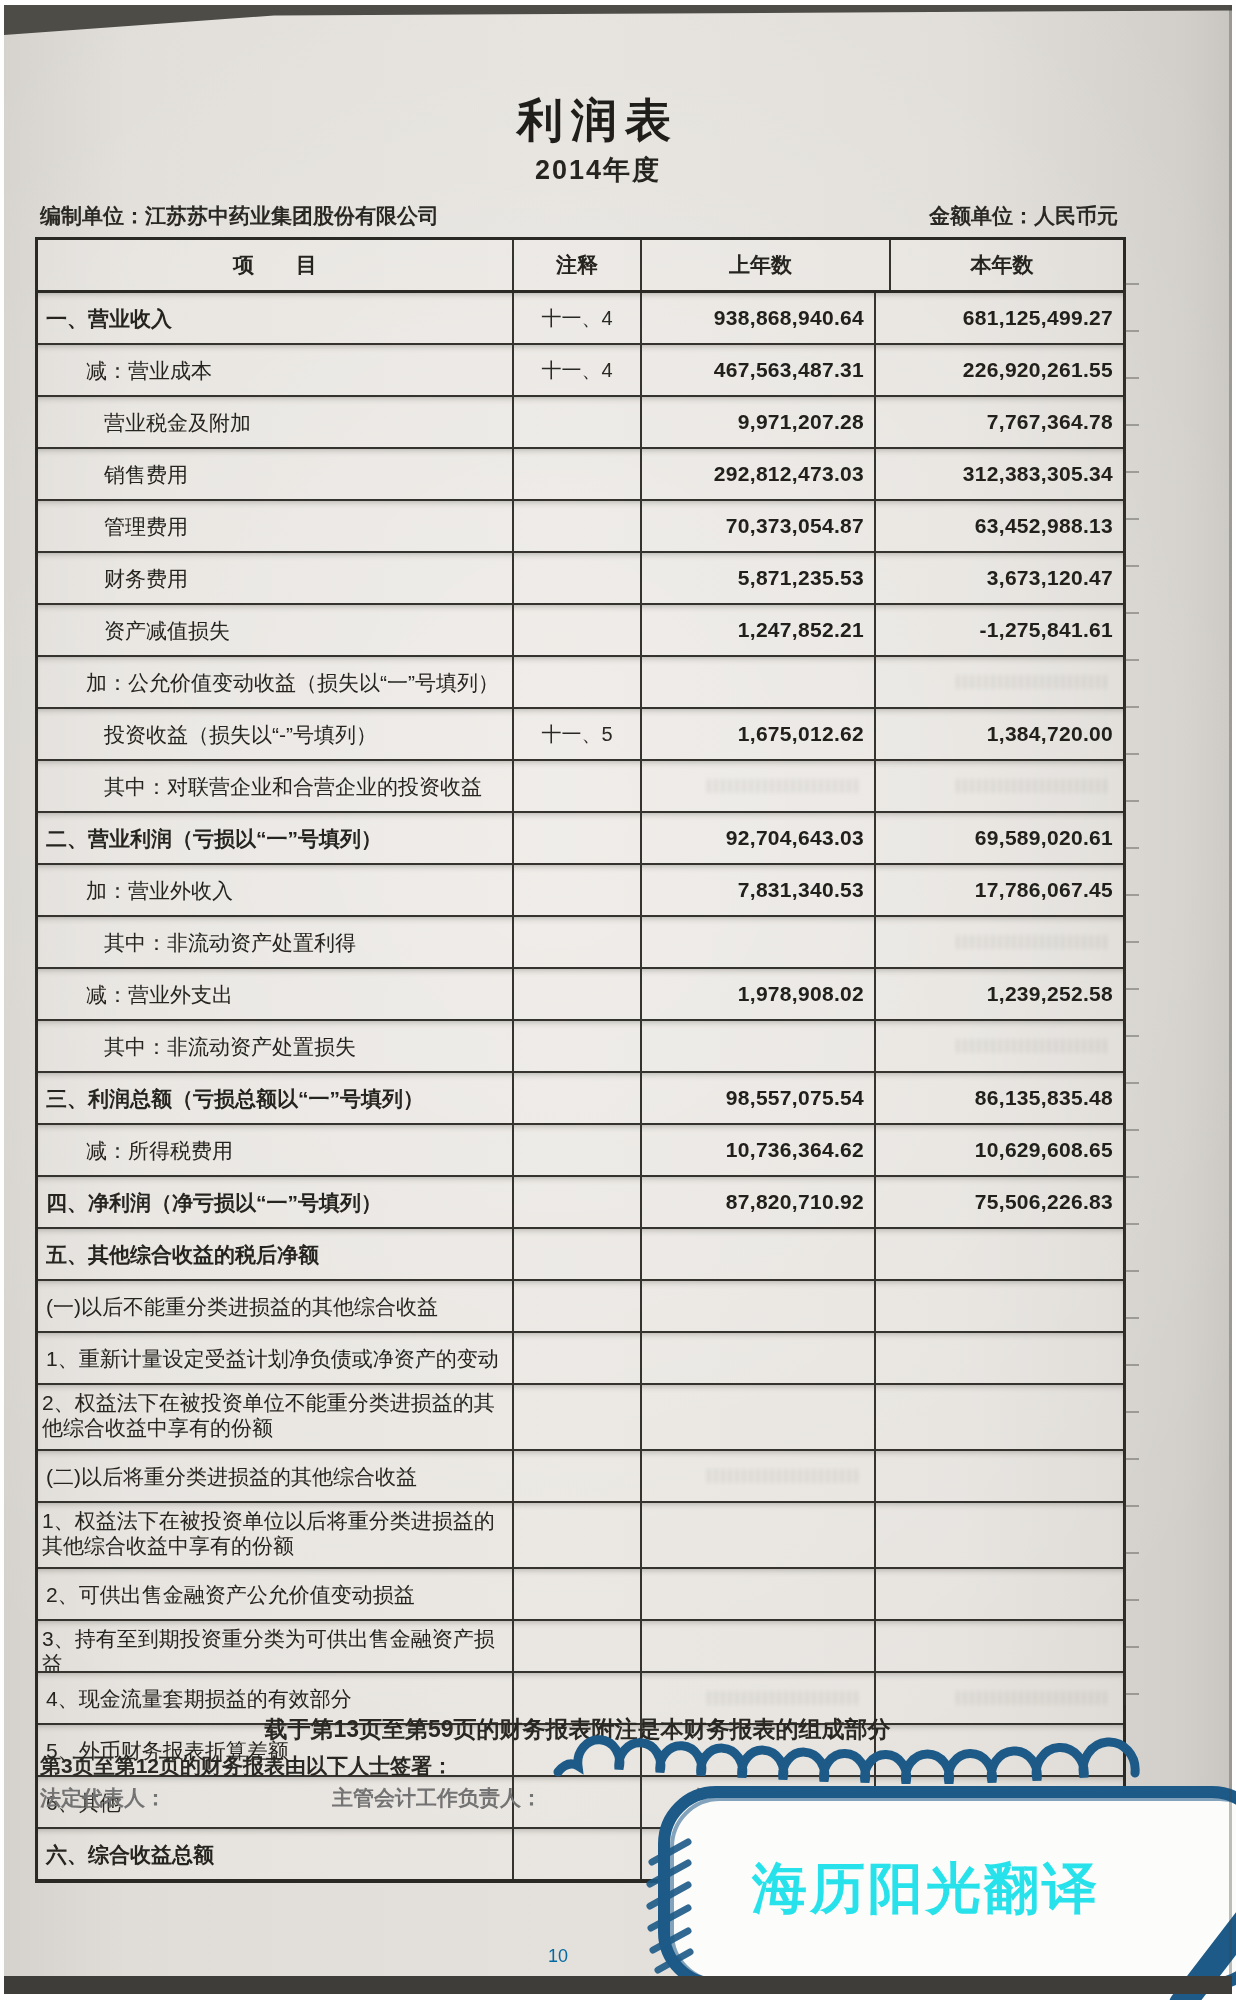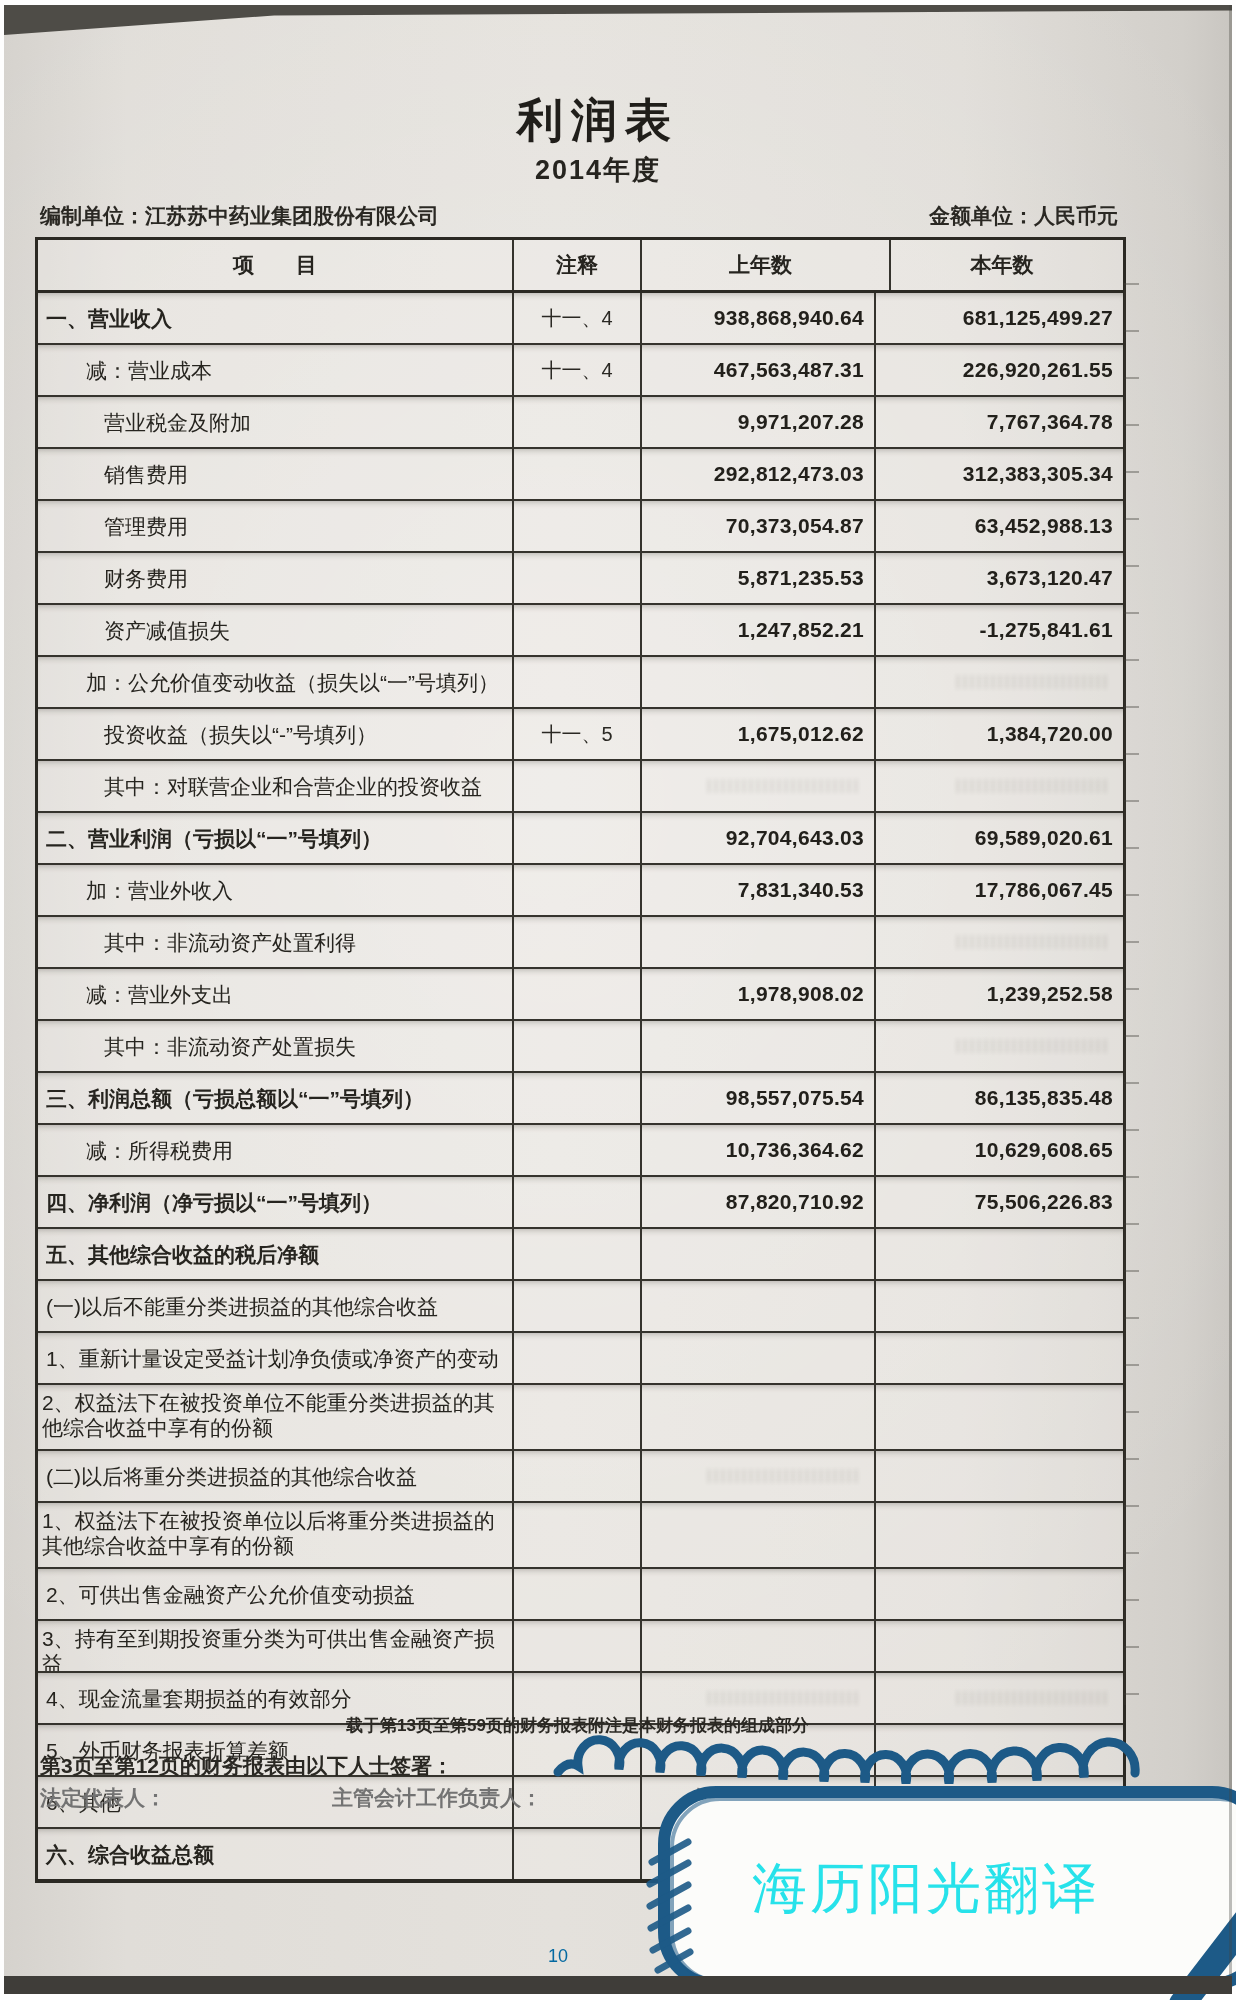--- a/index.html
+++ b/index.html
@@ -50,29 +50,29 @@
   .bold .num,.bold .label{font-weight:700;}
   .smudge{position:absolute;right:16px;top:50%;transform:translateY(-50%);width:150px;height:14px;
           background:repeating-linear-gradient(90deg,rgba(112,108,100,.55) 0 2px,rgba(112,108,100,0) 2px 7px);
           filter:blur(2.2px);opacity:.45;pointer-events:none;}
   .cutcol{position:absolute;left:1124px;top:283px;width:13px;height:1422px;
           border-left:2px solid rgba(62,60,54,.30);
           background:repeating-linear-gradient(180deg,rgba(62,60,54,.38) 0 2px,transparent 2px 47px);}
 
   
   .footnote{position:absolute;top:1714px;left:35px;width:1085px;text-align:center;
-            font-size:17px;font-weight:600;color:#2a2823;}
+            font-size:23px;font-weight:600;color:#2a2823;}
   .signers-intro{position:absolute;top:1752px;left:40px;font-size:21px;font-weight:600;color:#2a2823;}
   .signer{position:absolute;top:1784px;font-size:21px;font-weight:600;color:#737373;}
   .signer.s0{left:40px;} .signer.s1{left:332px;} .signer.s2{left:688px;}
   .page-num{position:absolute;top:1946px;left:548px;font-size:18px;color:#0369a1;}
 
   .doodle{position:absolute;left:0;top:0;pointer-events:none;}
   .wm-text{position:absolute;top:1852px;left:676px;width:500px;text-align:center;
-           font-size:55px;letter-spacing:3px;color:#27e2ea;font-weight:400;}
+           font-size:55px;letter-spacing:3px;color:#27e2ea;font-weight:700;}
 </style>
 </head>
 <body>
 
 <div class="canvas">
   <div class="photo"></div>
   <div class="edge-top"></div>
 
   <div class="page-title">利润表</div>
   <div class="page-period">2014年度</div>

